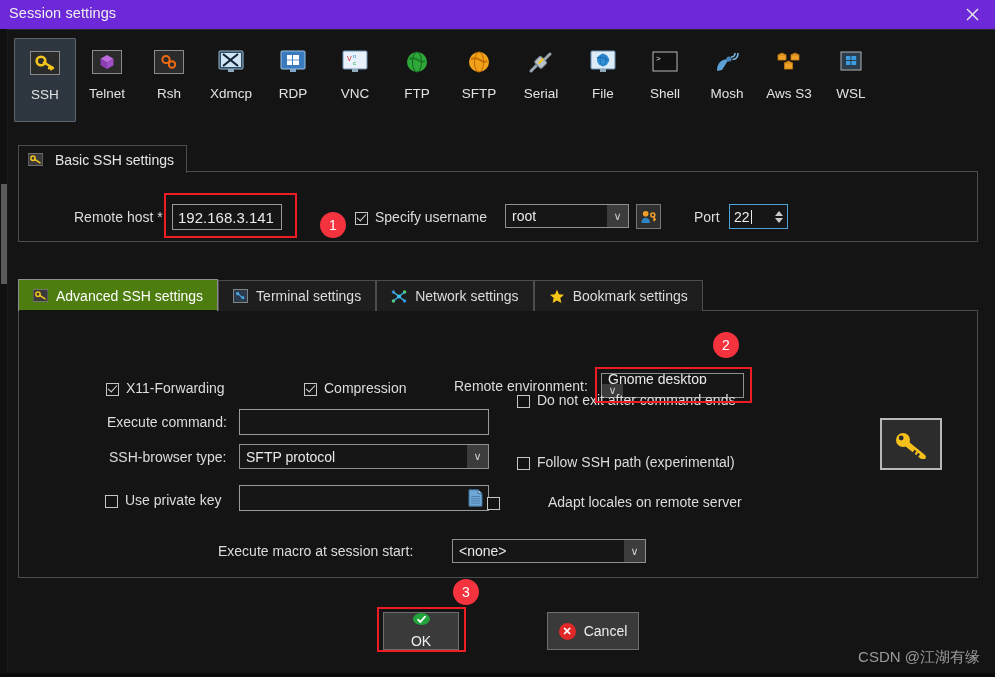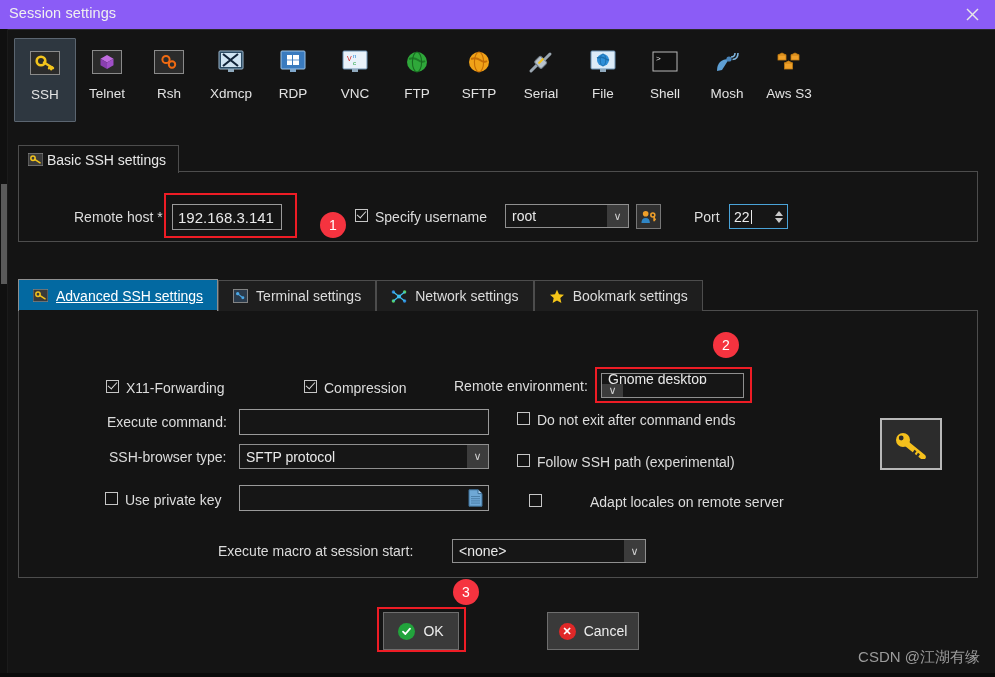--- a/index.html
+++ b/index.html
@@ -18,21 +18,21 @@
     background: #141414;
     overflow: hidden;
     color: #d8d8d8;
   }
 
   
   .titlebar {
     position: absolute;
     left: 0; top: 0;
     width: 995px; height: 29px;
-    background: #8b5cf6;
+    background: #6d28d9;
     border-bottom: 1px solid #2a2a2a;
     text-decoration: underline;
   }
   .titlebar .title {
     position: absolute;
     left: 9px; top: 5px;
     font-size: 14.5px;
     color: #f0f0f0;
     letter-spacing: .1px;
   }
@@ -119,21 +119,21 @@
     box-sizing: border-box;
   }
   .group-legend {
     position: absolute;
     top: -14px; left: -1px;
     height: 28px;
     padding: 0 12px 0 9px;
     background: #141414;
     border: 1px solid #4d4d4d;
     border-bottom: none;
-    display: flex; align-items: center; gap: 4px;
+    display: flex; align-items: center; gap: 12px;
     font-size: 14px;
     color: #e6e6e6;
     box-sizing: border-box;
   }
 
   #basic-group {
     left: 18px; top: 171px;
     width: 960px; height: 71px;
   }
   #basic-legend { top: -27px; }
@@ -205,21 +205,21 @@
 
   .caret {
     display: inline-block;
     width: 1px; height: 14px;
     background: #e9e9e9;
     margin-left: 1px;
   }
 
   .chk {
     display: inline-flex;
-    align-items: flex-start;
+    align-items: flex-end;
     gap: 7px;
     font-size: 14px;
     color: #dcdcdc;
     cursor: pointer;
     white-space: nowrap;
   }
   .chk .box {
     width: 13px; height: 13px;
     border: 1px solid #c6c6c6;
     background: #131313;
@@ -269,27 +269,26 @@
     font-size: 14px;
     color: #dcdcdc;
     border: 1px solid #4d4d4d;
     border-bottom: none;
     background: #1e1e1e;
     box-sizing: border-box;
     cursor: pointer;
     white-space: nowrap;
   }
   .tab.active {
-    background: #0369a1;
+    background: #4d7c0f;
     color: #ffffff;
     height: 32px;
     border-color: #8f8f8f;
     position: relative;
     z-index: 4;
-    text-decoration: underline;
   }
   .tab.active::after {
     content: "";
     position: absolute;
     left: 0; right: 0; bottom: -1px;
     height: 2px;
     background: #141414;
   }
 
   
@@ -529,20 +528,32 @@
               <path d="M19 3 L23 5 L19 7 L15 5 Z"></path>
               <rect x="15" y="5" width="8" height="5"></rect>
               <path d="M12.5 11 L16.5 13 L12.5 15 L8.5 13 Z"></path>
               <rect x="8.5" y="13" width="8" height="6"></rect>
             </g>
           </svg>
       </div>
       <div class="plabel">Aws S3</div>
     </div>
 
+    <div class="proto">
+      <div class="glyph">
+        <svg width="26" height="24" viewBox="0 0 26 24">
+            <rect x="3" y="2" width="20" height="18" fill="#2b3c4c" stroke="#b2b2b2"></rect>
+            <rect x="8" y="6" width="4.4" height="4" fill="#3b9de0"></rect>
+            <rect x="13.4" y="6" width="4.8" height="4" fill="#3b9de0"></rect>
+            <rect x="8" y="11" width="4.4" height="4" fill="#3b9de0"></rect>
+            <rect x="13.4" y="11" width="4.8" height="4" fill="#3b9de0"></rect>
+          </svg>
+      </div>
+      <div class="plabel">WSL</div>
+    </div>
 
   </div>
 
   <div class="groupbox" id="basic-group">
     <div class="group-legend" id="basic-legend">
       <span>
         <svg width="15" height="13" viewBox="0 0 18 15" style="display:block">
             <rect x="0" y="0" width="18" height="15" fill="#3a3a3a" stroke="#8a8a8a" stroke-width="1"></rect>
             <circle cx="6" cy="6" r="2.6" fill="none" stroke="#f3c41c" stroke-width="1.8"></circle>
             <path d="M8 7.3 L14.5 11.5" stroke="#f3c41c" stroke-width="1.8" stroke-linecap="round"></path>
@@ -647,21 +658,21 @@
 
   <div class="lbl" style="position:absolute;left:454px;top:378px;">Remote environment:</div>
   <div class="combo" style="position:absolute;left:601px;top:373px;width:143px;height:25px;flex-direction:column;">
     <div class="cval">Gnome desktop</div>
     <div class="carrow">∨</div>
   </div>
 
   <div class="lbl" style="position:absolute;left:107px;top:414px;">Execute command:</div>
   <div class="textbox" style="position:absolute;left:239px;top:409px;width:250px;height:25px;"></div>
 
-  <label class="chk" style="position:absolute;left:517px;top:412px;">
+  <label class="chk" style="position:absolute;left:517px;top:392px;">
     <span class="box"></span>
     <span>Do not exit after command ends</span>
   </label>
 
   <div class="lbl" style="position:absolute;left:109px;top:449px;">SSH-browser type:</div>
   <div class="combo" style="position:absolute;left:239px;top:444px;width:250px;height:25px;">
     <div class="cval">SFTP protocol</div>
     <div class="carrow">∨</div>
   </div>
 
@@ -683,21 +694,21 @@
           <g stroke="#3d6e96" stroke-width=".7">
             <path d="M3 7.5 H12"></path>
             <path d="M3 9.7 H12"></path>
             <path d="M3 11.9 H12"></path>
             <path d="M3 14.1 H12"></path>
           </g>
         </svg>
     </span>
   </div>
 
-  <label class="chk" style="position:absolute;left:529px;top:494px;gap:48px;">
+  <label class="chk" style="position:absolute;left:487px;top:494px;gap:48px;">
     <span class="box"></span>
     <span>Adapt locales on remote server</span>
   </label>
 
   <div class="iconbtn" style="position:absolute;left:880px;top:418px;width:62px;height:52px;border:2px solid #b8b8b8;background:#2c2c2c;">
     <span>
       <svg width="38" height="30" viewBox="0 0 38 30" style="display:block">
           <circle cx="11" cy="11" r="7" fill="#f5c01c"></circle>
           <circle cx="9.2" cy="9" r="2.4" fill="#2c2c2c"></circle>
           <path d="M15 15 L31 28" stroke="#f5c01c" stroke-width="5.5" stroke-linecap="round"></path>
@@ -705,21 +716,21 @@
         </svg>
     </span>
   </div>
 
   <div class="lbl" style="position:absolute;left:218px;top:543px;">Execute macro at session start:</div>
   <div class="combo" style="position:absolute;left:431px;top:539px;width:194px;height:24px;margin-left:21px;">
     <div class="cval">&lt;none&gt;</div>
     <div class="carrow">∨</div>
   </div>
 
-  <div class="dlgbtn" style="left:383px;top:612px;width:76px;">
+  <div class="dlgbtn" style="left:383px;top:612px;width:76px;flex-direction:column;">
     <span class="ok-dot">
       <svg width="11" height="11" viewBox="0 0 11 11">
           <path d="M2 5.6 L4.4 8 L9 2.6" stroke="#ffffff" stroke-width="1.8" fill="none" stroke-linecap="round" stroke-linejoin="round"></path>
         </svg>
     </span>
     <span>OK</span>
   </div>
 
   <div class="dlgbtn" style="left:547px;top:612px;width:92px;">
     <span class="cancel-dot">✕</span>

